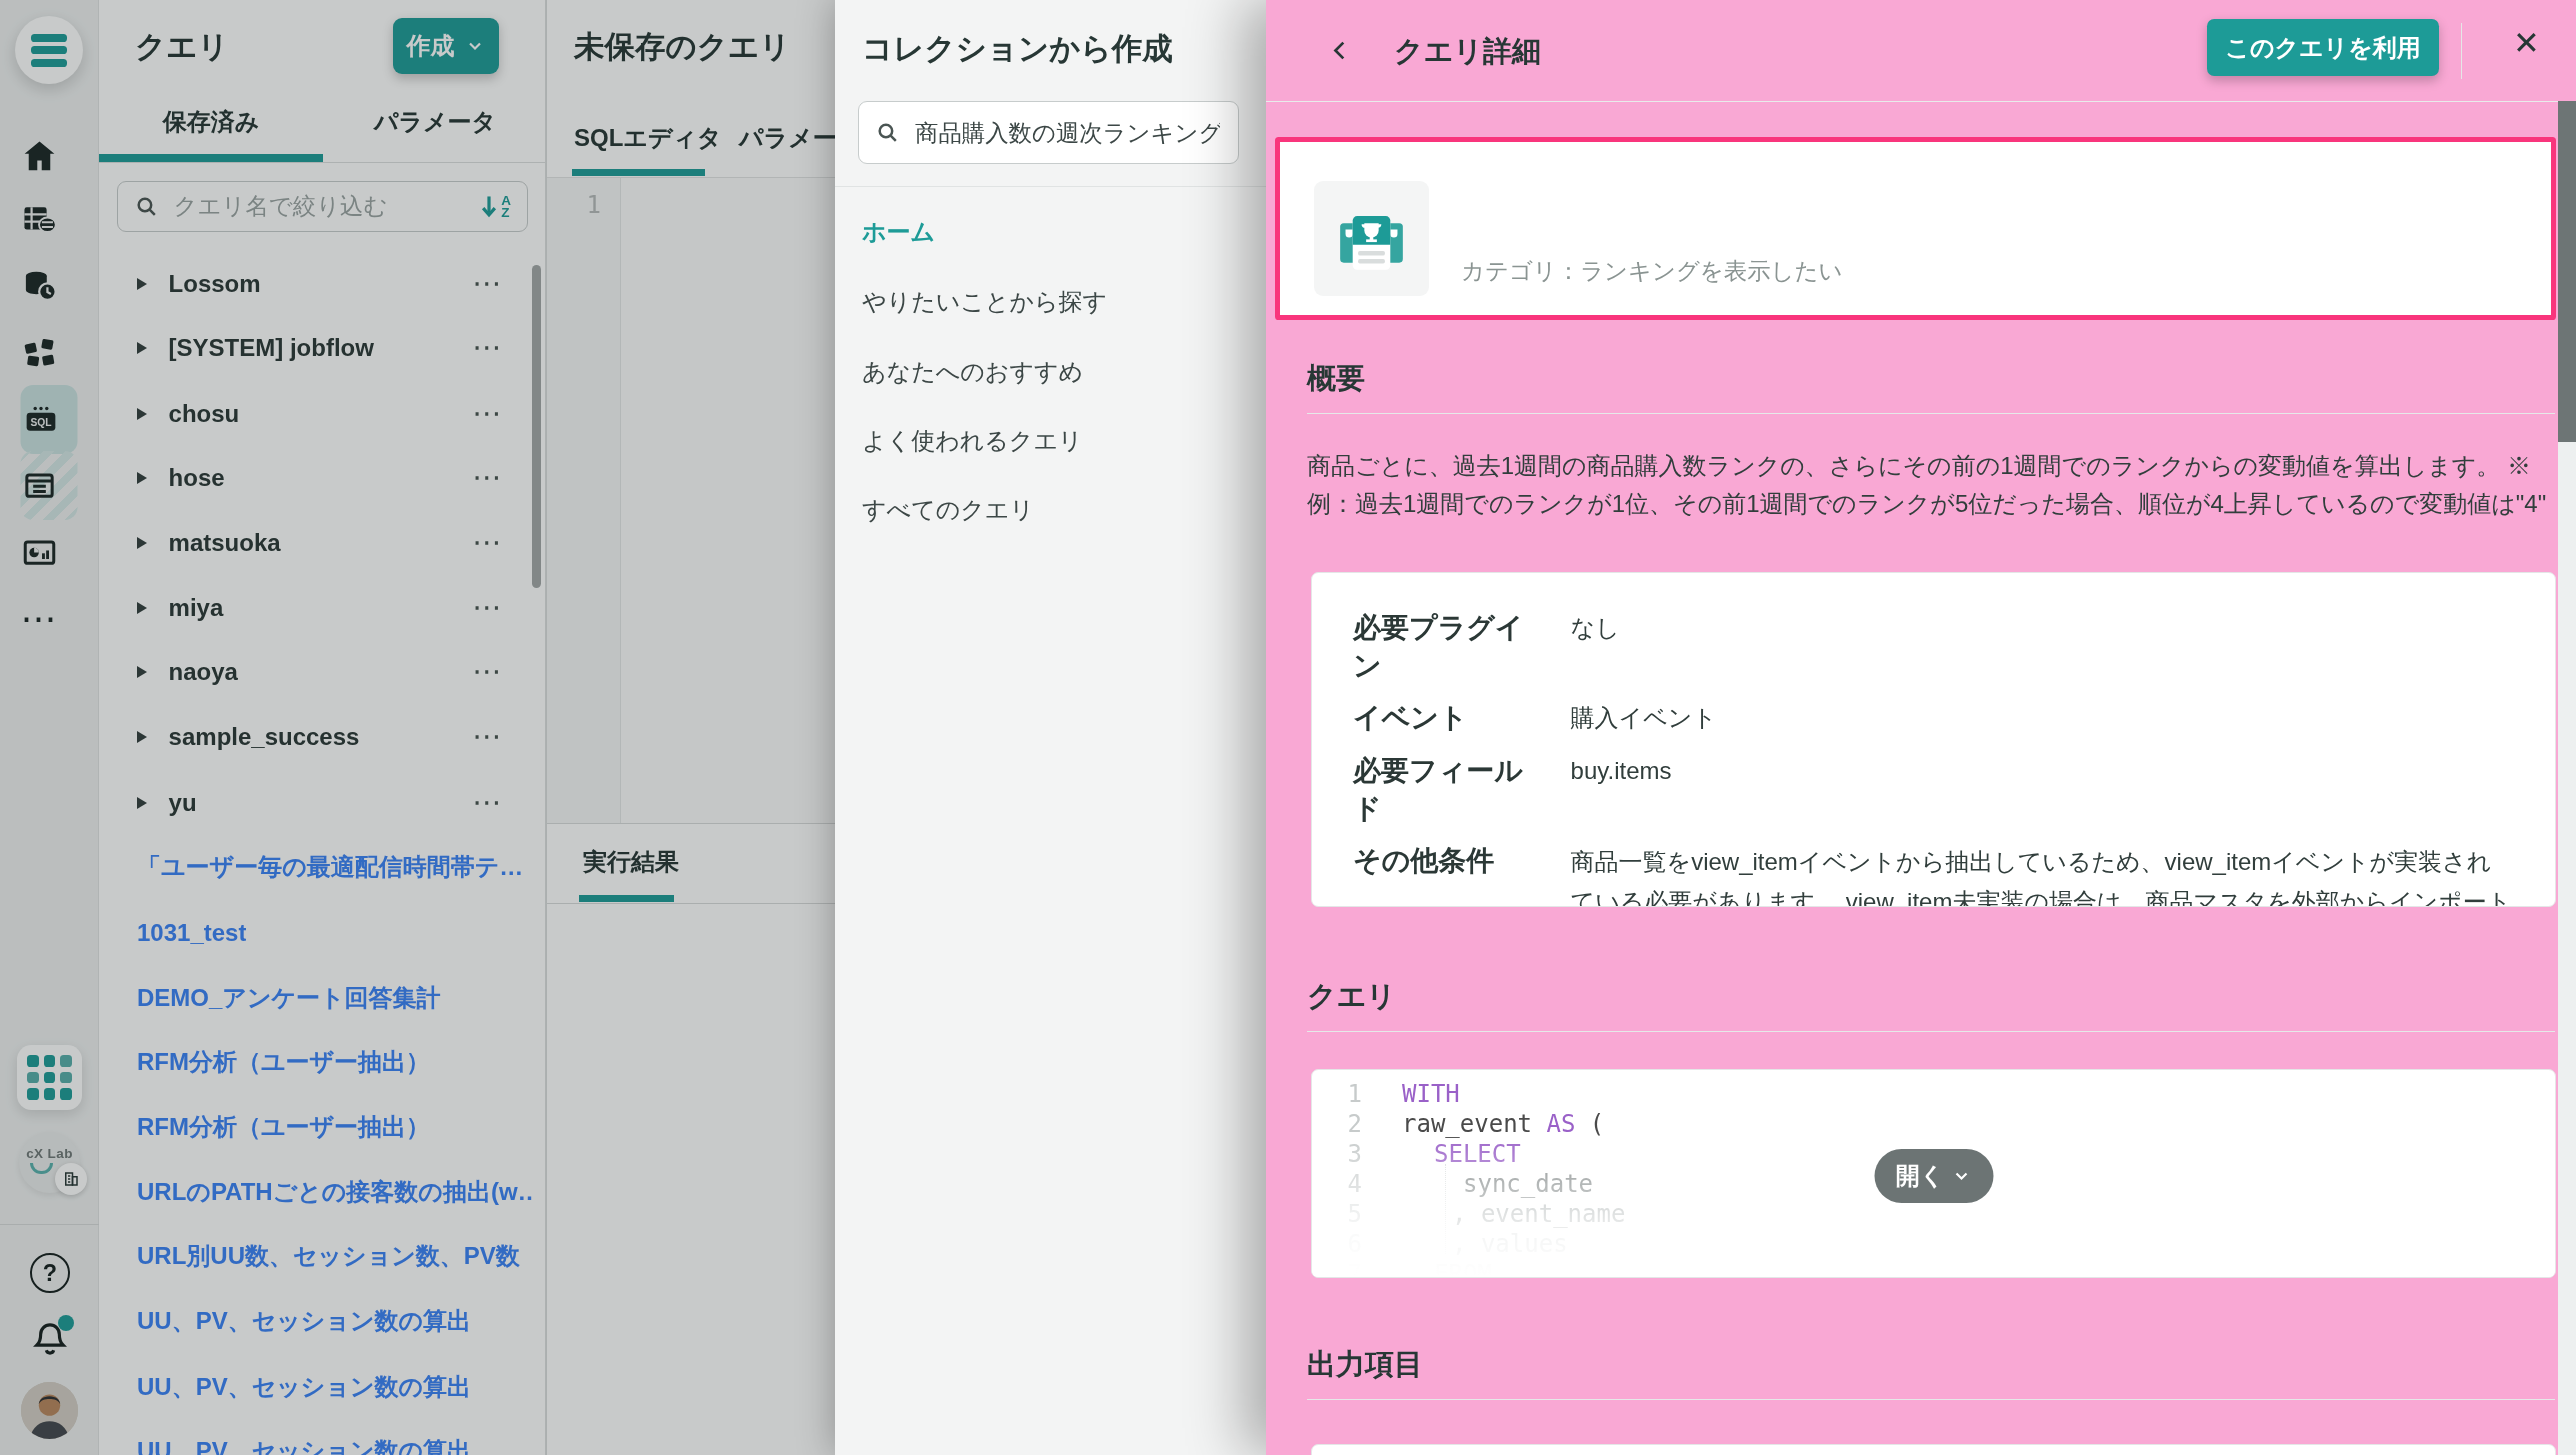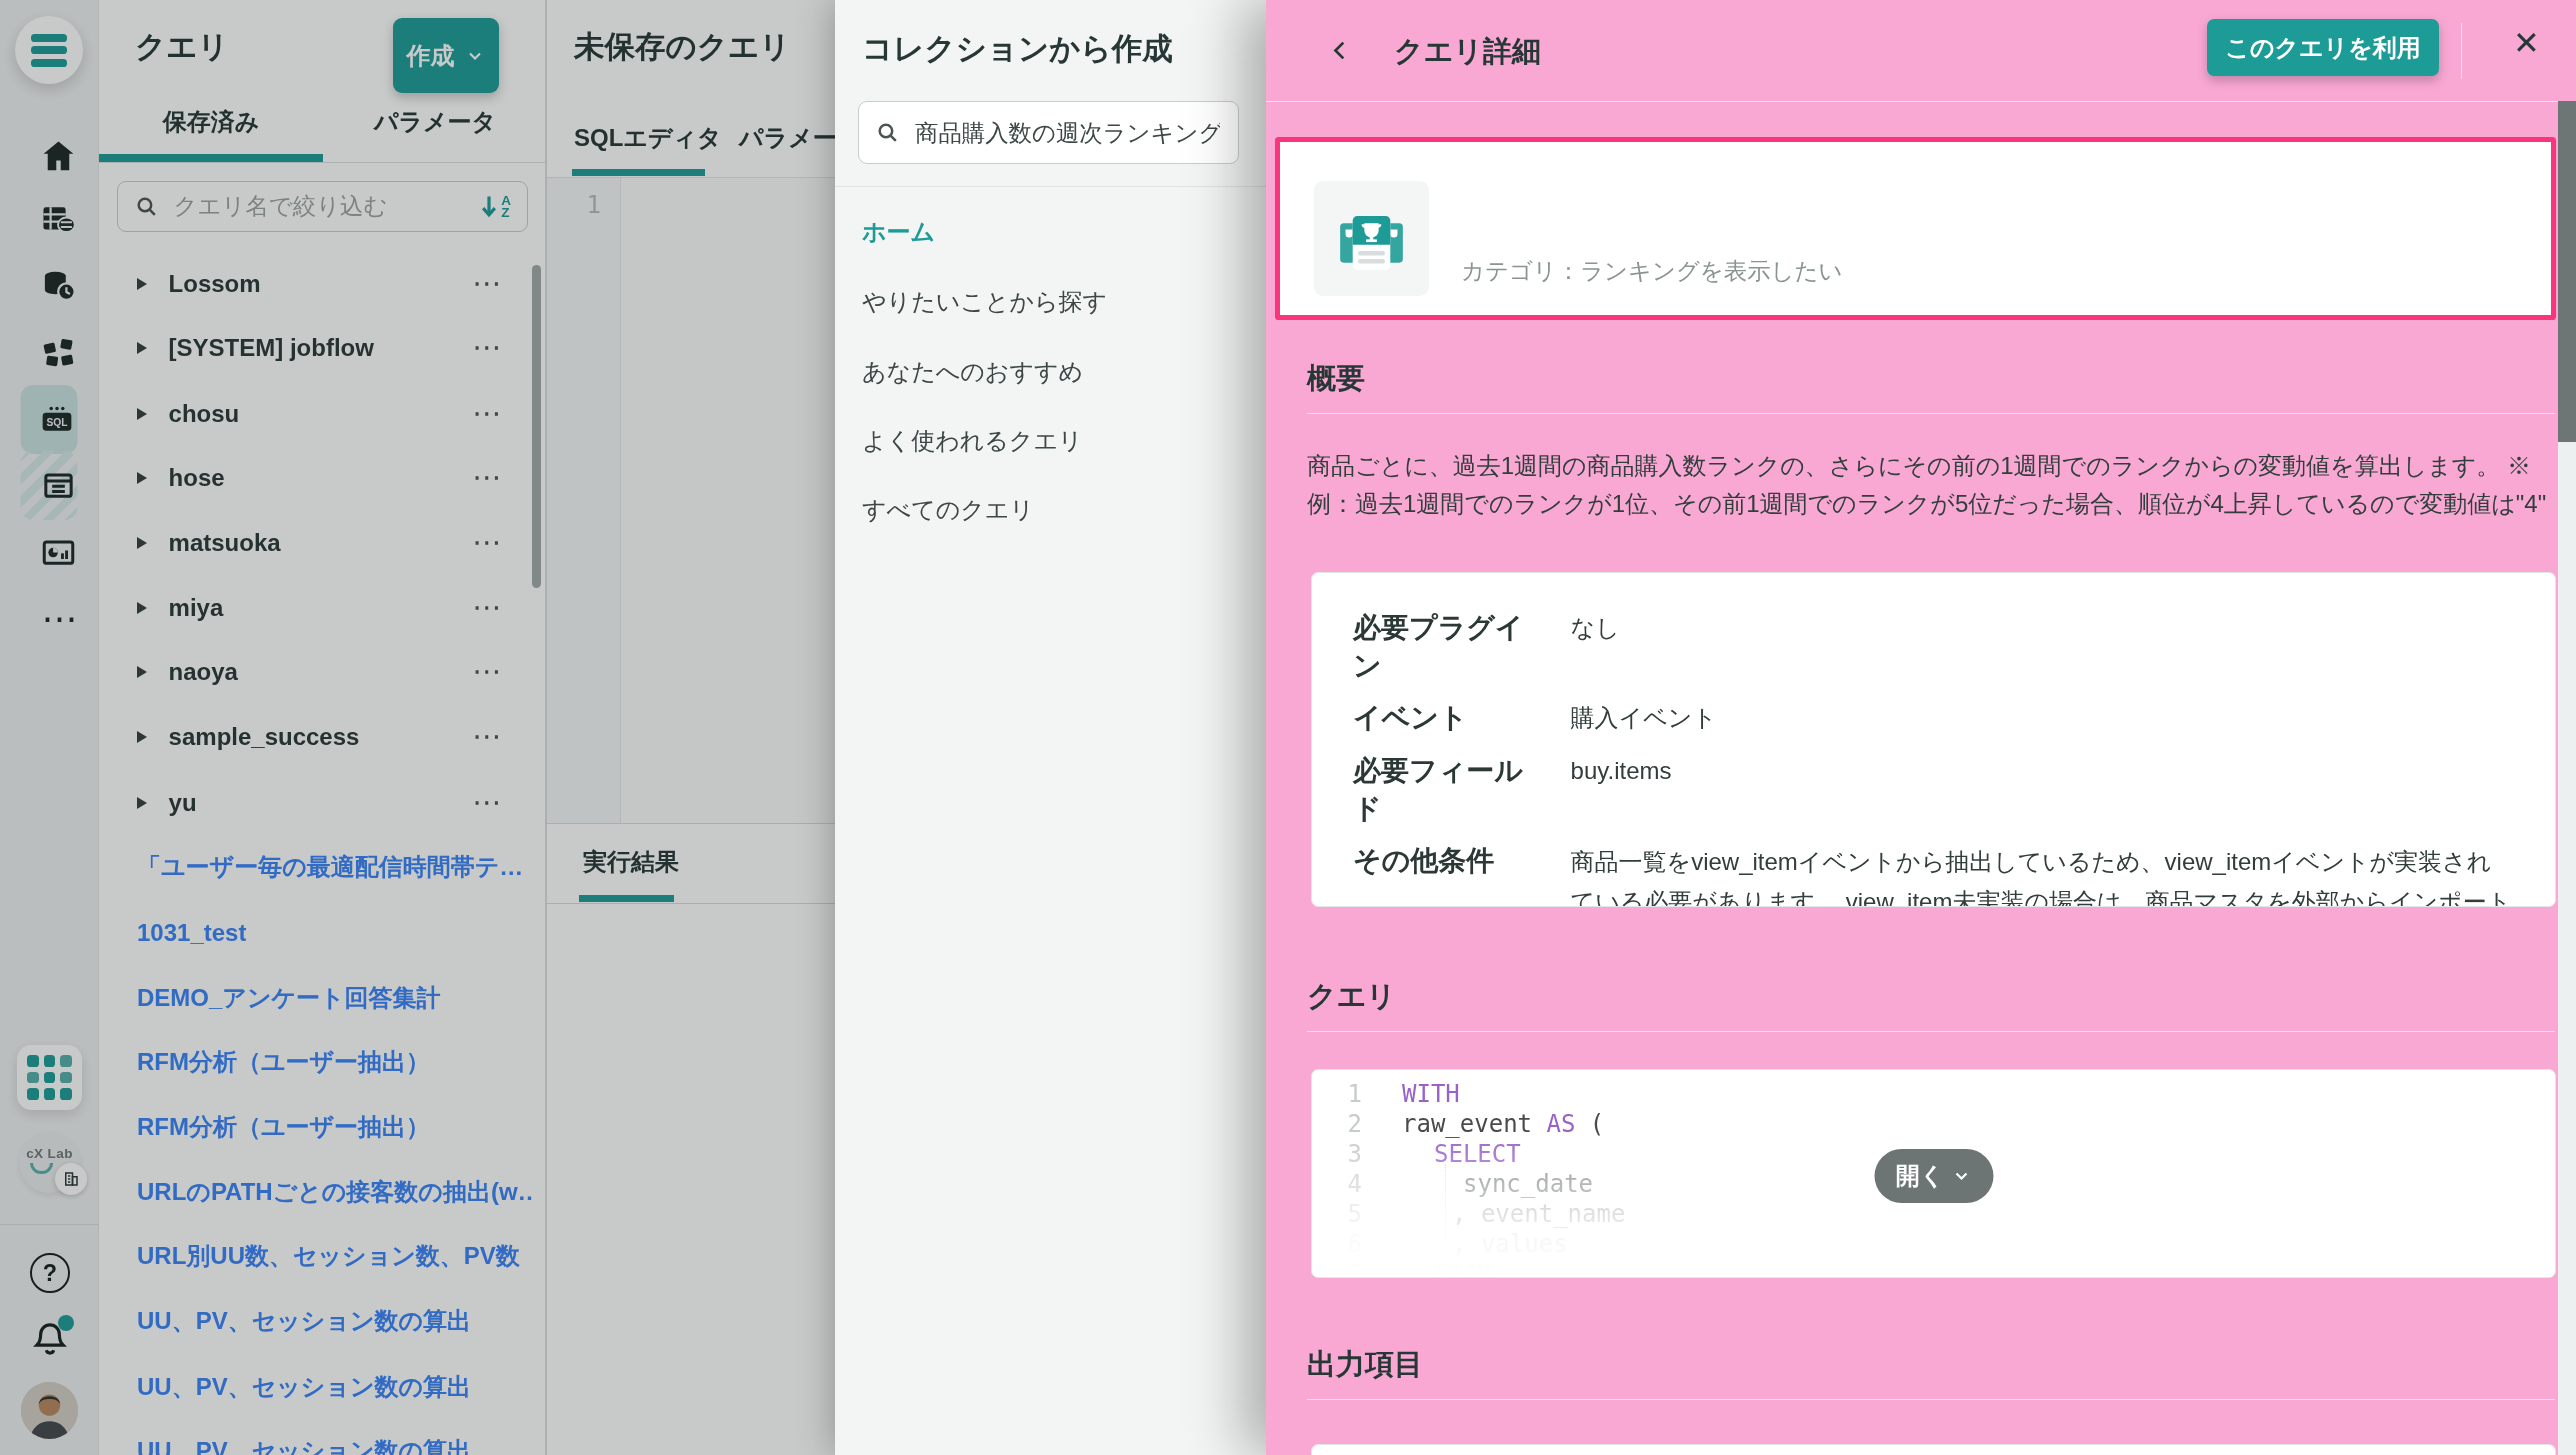--- a/index.html
+++ b/index.html
@@ -4,21 +4,21 @@
 <style>
   html,body{margin:0;padding:0;background:#fff;}
   .root{position:relative;width:2576px;height:1455px;overflow:hidden;
         font-family:"Liberation Sans",sans-serif;color:#273735;background:#fff;}
   .abs{position:absolute;}
   
   .sidebar{left:0;top:0;width:99px;height:1455px;background:#eef0f0;border-right:0.9px solid #e0e3e3;box-sizing:border-box;}
   .logo-circle{left:15.3px;top:16px;width:68px;height:68px;border-radius:50%;background:#fff;
                box-shadow:0 5.4px 14.4px rgba(0,0,0,.16);display:flex;flex-direction:column;justify-content:center;align-items:center;gap:4.5px;}
   .logo-bar{width:36px;height:8px;border-radius:3.6px;background:#1d9b97;}
-  .nav-ic{left:50%;transform:translateX(-50%);width:57px;height:69px;display:flex;align-items:center;justify-content:flex-end;color:#1b2726;}
+  .nav-ic{left:50%;transform:translateX(-50%);width:57px;height:69px;display:flex;align-items:center;justify-content:flex-start;color:#1b2726;}
   .nav-ic svg{display:block;}
   .ic-bg-active{background:#c9e1e0;border-radius:12.6px;}
   .ic-bg-striped{background:repeating-linear-gradient(135deg,#d4e6e5 0 8px,rgba(212,230,229,0) 8px 16px);border-radius:12.6px;}
   .more-dots{font-size:36px;color:#1b2726;line-height:1;}
   .apps-grid{left:17px;top:1045px;width:65px;height:65px;background:#fff;border-radius:14.4px;box-shadow:0 4.5px 12.6px rgba(0,0,0,.13);
              display:grid;grid-template-columns:repeat(3,11.7px);grid-template-rows:repeat(3,11.7px);gap:4.5px;place-content:center;}
   .apps-grid span{width:11.7px;height:11.7px;border-radius:3.6px;background:#1d9b97;}
   .apps-grid span.lt{background:#57aeaa;}
   .cxlab{left:19px;top:1132px;width:61px;height:61px;border-radius:50%;background:#e9ebeb;box-shadow:0 2.7px 7.2px rgba(0,0,0,.08);}
   .cxlab .t{position:absolute;top:14.4px;left:0;width:100%;text-align:center;font-size:13.5px;font-weight:bold;color:#6f7877;letter-spacing:0.4px;}
@@ -28,21 +28,21 @@
   .help-ic{left:30px;top:1253px;width:40px;height:40px;border:2.7px solid #16201f;border-radius:50%;box-sizing:border-box;
            display:flex;align-items:center;justify-content:center;font-size:23.4px;font-weight:bold;color:#16201f;}
   .bell-wrap{left:30px;top:1319px;width:40px;height:40px;color:#16201f;}
   .bell-dot{position:absolute;right:-3.6px;top:-3.6px;width:16px;height:16px;border-radius:50%;background:#1d9b97;}
   .avatar{left:20.7px;top:1382px;width:57px;height:57px;border-radius:50%;overflow:hidden;background:#cfc9c0;}
   
   .qpanel{left:99px;top:0;width:447px;height:1455px;background:#fff;border-right:0.9px solid #dcdfdf;box-sizing:border-box;}
   .qp-title{left:36px;top:27px;font-size:30.5px;font-weight:bold;}
   .teal-btn{background:#1d9b97;color:#fff;border:none;border-radius:9px;font-family:inherit;
             display:flex;align-items:center;justify-content:center;gap:10.8px;cursor:pointer;box-shadow:0 4.5px 10.8px rgba(0,0,0,.22);}
-  .qp-create{left:294px;top:18px;width:106px;height:75px;font-size:24px;font-weight:bold;text-align:right;}
+  .qp-create{left:294px;top:18px;width:106px;height:56px;font-size:24px;font-weight:bold;text-align:right;}
   .tab-lbl{font-size:24px;font-weight:600;color:#273735;}
   .qp-tab1{left:0;top:106px;width:224px;text-align:center;}
   .qp-tab2{left:224px;top:106px;width:224px;text-align:center;}
   .qp-underline{left:0;top:154px;width:224px;height:8px;background:#1d9b97;}
   .qp-tabline{left:0;top:162px;width:447px;border-top:0.9px solid #dcdfdf;}
   .search-box{box-sizing:border-box;background:#fff;border:1.8px solid #c7cccc;border-radius:9px;display:flex;align-items:center;padding:0 16px;gap:12.6px;}
   .qp-search{left:18px;top:181px;width:411px;height:51px;}
   .search-box input{border:none;outline:none;flex:1;font-size:23.4px;font-family:inherit;color:#3c4746;background:transparent;min-width:0;}
   .search-box input::placeholder{color:#9aa3a2;}
   .sortaz{display:flex;align-items:center;gap:1.8px;color:#1d9b97;}

